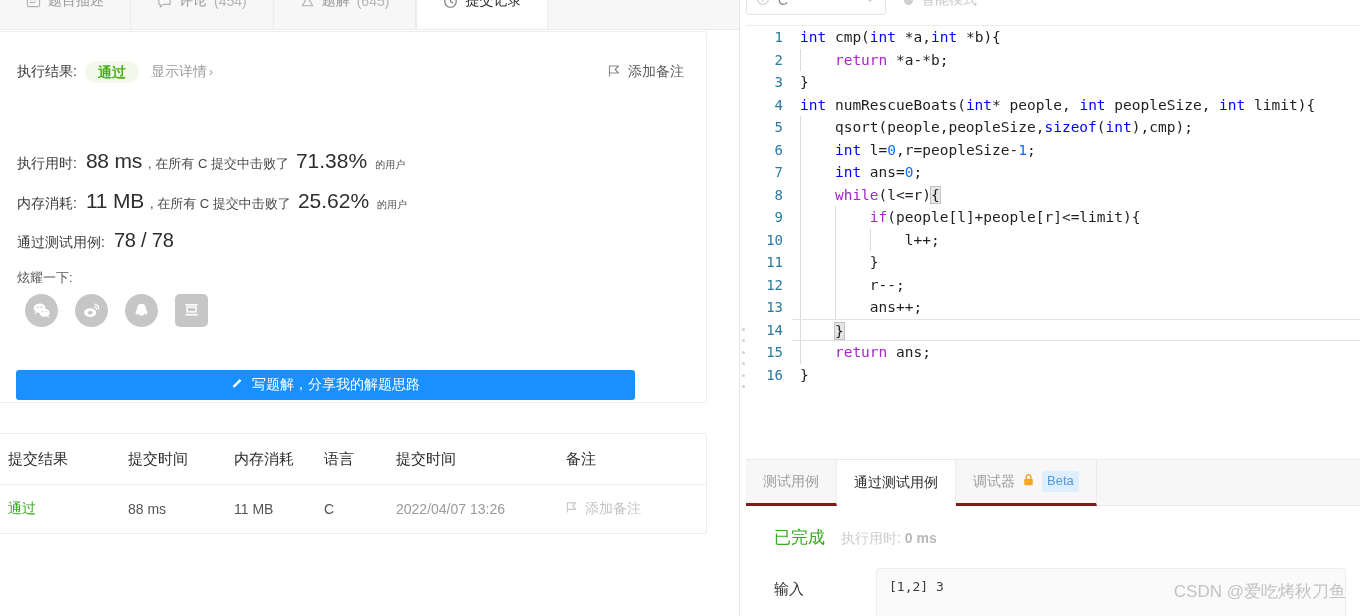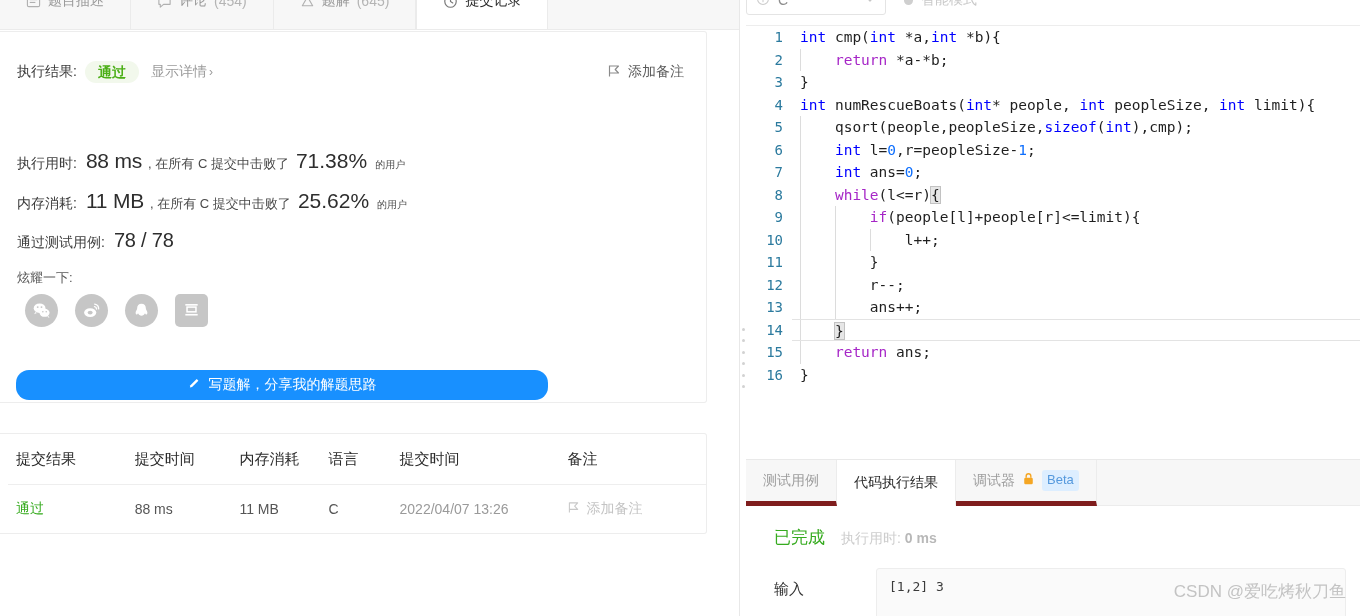--- a/index.html
+++ b/index.html
@@ -114,41 +114,40 @@
   .sicon {
     width: 33px; height: 33px; border-radius: 50%;
     background: #c6c6c6;
     display: flex; align-items: center; justify-content: center;
   }
   .sicon.sq { border-radius: 5px; }
   .sicon svg { display: block; }
 
   .write-btn {
     position: absolute; left: 16px; top: 338px;
-    width: 532px; height: 30px;
-    background: #1890ff; border-radius: 13px;
+    width: 619px; height: 30px;
+    background: #1890ff; border-radius: 3px;
     display: flex; align-items: center; justify-content: center;
     gap: 8px;
     color: #ffffff; font-size: 14px;
   }
 
   
   .sub-table {
     position: absolute; left: 0; top: 433px;
     width: 707px;
     background: #ffffff;
     border: 1px solid #ededed; border-left: none;
     border-radius: 0 3px 3px 0;
   }
   .sub-table .thead, .sub-table .trow {
     display: flex; align-items: center;
     height: 51px;
     padding-left: 8px;
     font-size: 15px;
-    margin-left: 8px;
   }
   .sub-table .thead { color: #2b2b2b; border-bottom: 1px solid #eeeeee; }
   .sub-table .trow { color: #555555; font-size: 14px; height: 48px; }
   .c0 { width: 120px; }
   .c1 { width: 106px; }
   .c2 { width: 90px; }
   .c3 { width: 72px; }
   .c4 { width: 170px; }
   .c5 { width: 140px; }
   .trow .c0 { color: #36ab1f; }
@@ -253,21 +252,21 @@
   }
   .ctabs { display: flex; align-items: stretch; height: 46px; background: #f7f7f7; }
   .ctab {
     display: flex; align-items: center; gap: 7px;
     padding: 0 17px;
     font-size: 14px; color: #9d9d9d;
     border-right: 1px solid #ececec;
   }
   .ctab.active { background: #ffffff; color: #2b2b2b; }
   .ctabs .cfill { flex: 1 1 auto; border-bottom: 1px solid #ececec; }
-  .ctabs .ctab { border-bottom: 5px solid #7f1d1d; }
+  .ctabs .ctab { border-bottom: 3px solid #7f1d1d; }
   .ctabs .ctab.active { border-bottom: 1px solid #ffffff; }
   .lock-ico { display:block; }
   .beta {
     background: #ddeeff; color: #5599dd;
     font-size: 13px; border-radius: 3px;
     padding: 1px 5px; line-height: 1.4;
   }
 
   .cbody { position: relative; height: 111px; }
   .done-row {
@@ -508,21 +507,21 @@
         <div class="code-line"><div class="ln-no">15</div><div class="ln-text"><span class="ig ig1"></span><span>&nbsp;&nbsp;&nbsp;&nbsp;</span><span class="tk-ret">return</span><span> ans;</span></div></div>
         <div class="code-line"><div class="ln-no">16</div><div class="ln-text"><span></span><span>}</span></div></div>
       </div>
 
     <div class="console">
       <div class="ctabs">
         <div class="ctab">
           <span>测试用例</span>
         </div>
         <div class="ctab active">
-          <span>代码执行结果</span>
+          <span>通过测试用例</span>
         </div>
         <div class="ctab">
           <span>调试器</span>
           <span class="lock-ico">
             <svg width="13" height="14" viewBox="0 0 14 15">
                 <rect x="2.4" y="6.2" width="9.2" height="7" rx="1.4" fill="#f5a623"></rect>
                 <path d="M4.5 6.2V4.4a2.5 2.5 0 0 1 5 0v1.8" fill="none" stroke="#f5a623" stroke-width="1.5"></path>
               </svg>
           </span>
           <span class="beta">Beta</span>

